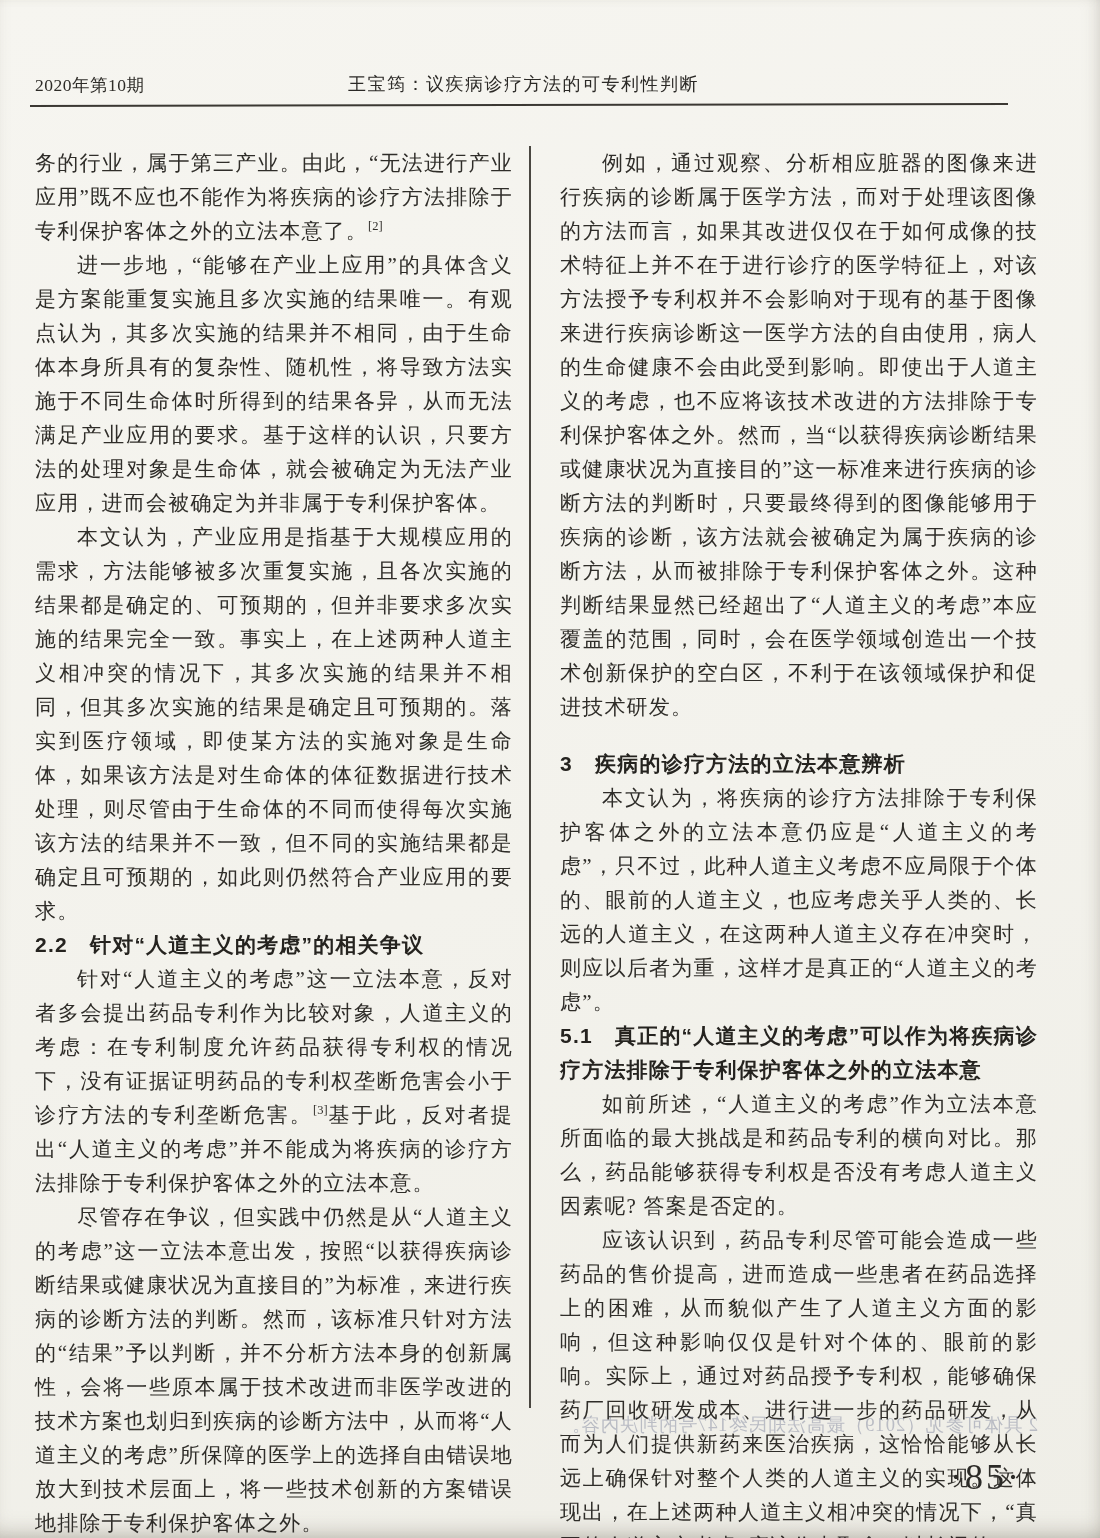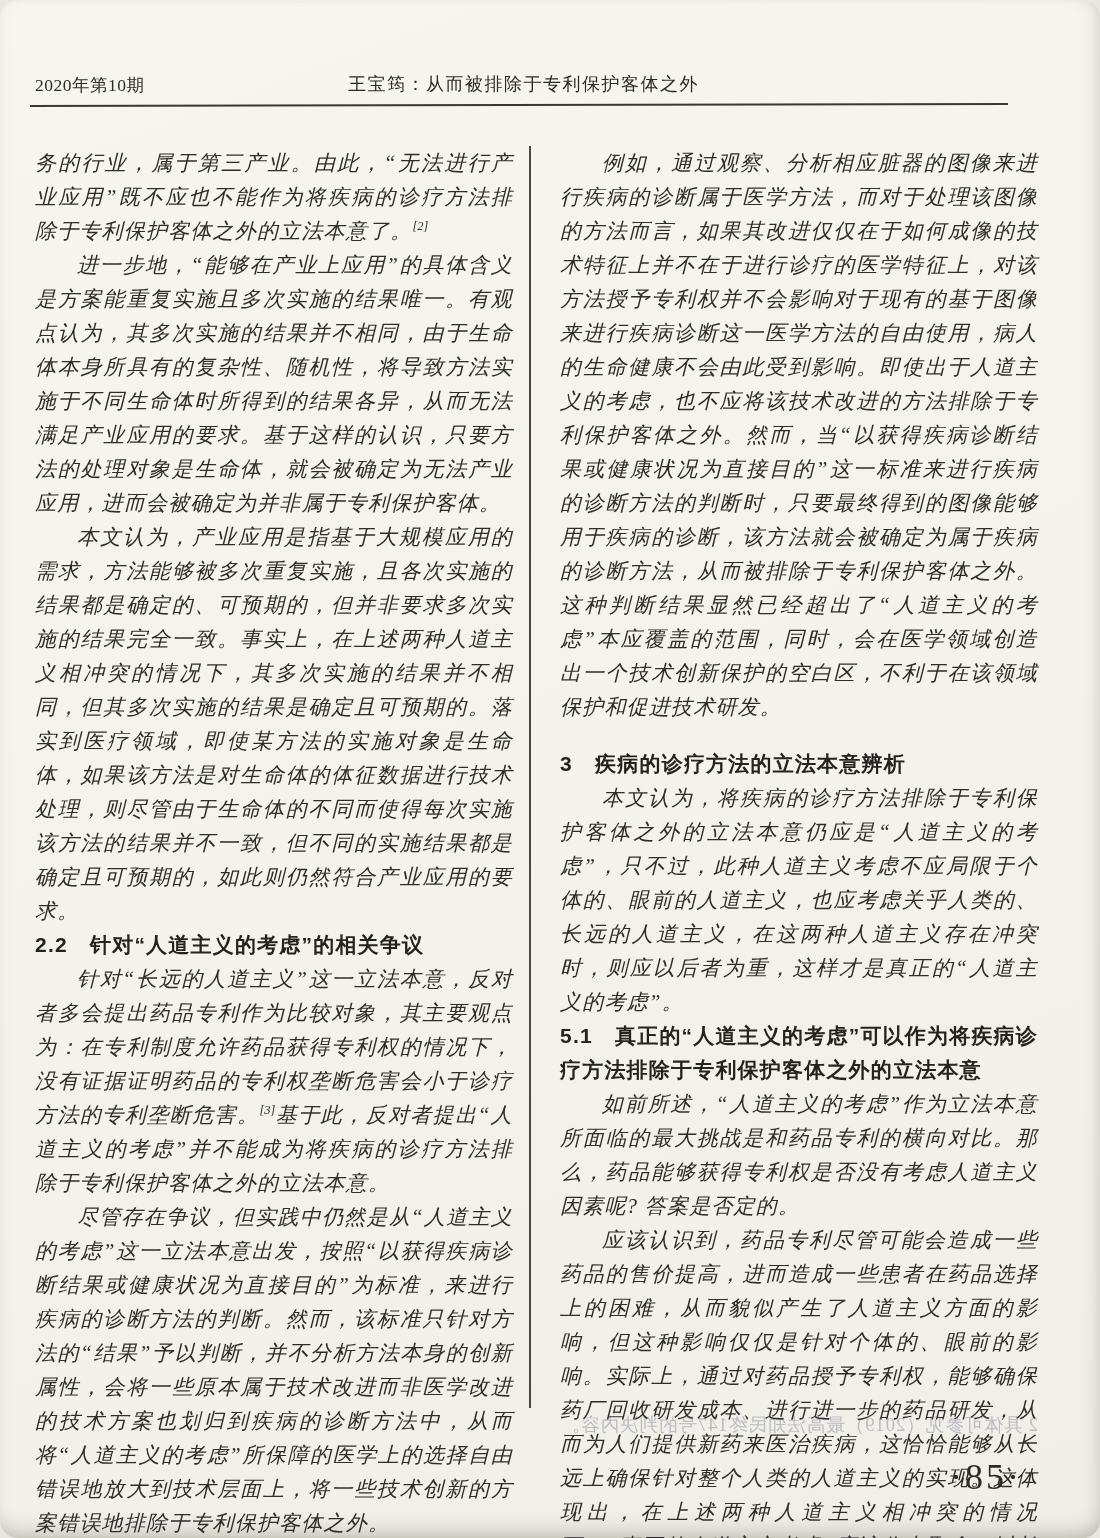--- a/index.html
+++ b/index.html
@@ -10,21 +10,20 @@
     font-family:"Liberation Serif","DejaVu Serif",serif;
   }
   .page {
     position:relative;
     width:1100px; height:1538px;
     background:linear-gradient(160deg,#f6f5f0 0%, #f3f2ec 55%, #efeee7 100%);
     overflow:hidden;
     box-shadow: inset 0 -16px 22px -14px rgba(110,105,92,0.45),
                 inset -12px 0 20px -14px rgba(110,105,92,0.28),
                 inset 0 6px 14px -12px rgba(110,105,92,0.18);
-    border-radius: 18px;
   }
   .header { position:absolute; top:72px; left:35px; width:977px; height:26px; }
   .issue {
     position:absolute; left:0; top:1px;
     font-size:17.5px; color:#2e2c28; letter-spacing:0.5px; white-space:nowrap;
   }
   .running-title {
     position:absolute; left:0; right:0; top:0; text-align:center;
     font-size:18px; color:#2b2926; letter-spacing:1.5px; white-space:nowrap;
   }
@@ -36,21 +35,21 @@
     position:absolute; top:146px; width:478px;
     font-size:21px; line-height:34px; letter-spacing:1.2px;
     text-align:justify; color:#2f2d29;
   }
   .col-left  { left:35px; }
   .col-right { left:560px; }
   .col-divider {
     position:absolute; left:529px; top:146px; width:2px; height:1262px;
     background:#4a4741;
   }
-  .body-p   { text-indent:2em;font-style:italic; }
+  .body-p   { text-indent:2em; }
   .noindent { text-indent:0; }
   .fnref {
     font-size:12.5px; letter-spacing:0; vertical-align:super; line-height:0;
     color:#2f2d29;
   }
   .h-sub, .h-main {
     font-family:"Liberation Sans","DejaVu Sans",sans-serif;
     font-size:21px; font-weight:700; color:#25231f;
     line-height:34px; letter-spacing:1.2px; text-align:justify;
   }
@@ -67,31 +66,31 @@
     white-space:nowrap; overflow:hidden;
   }
 </style>
 </head>
 <body>
 
 <div class="page">
 
   <div class="header">
     <span class="issue">2020年第10期</span>
-    <span class="running-title">王宝筠：从而被排除于专利保护客体之外</span>
+    <span class="running-title">王宝筠：议疾病诊疗方法的可专利性判断</span>
   </div>
 
   <div class="header-rule"></div>
 
   <div class="col col-left">
     <p class="body-p noindent"><span>务的行业，属于第三产业。由此，“无法进行产业应用”既不应也不能作为将疾病的诊疗方法排除于专利保护客体之外的立法本意了。</span><sup class="fnref">[2]</sup></p>
     <p class="body-p"><span>进一步地，“能够在产业上应用”的具体含义是方案能重复实施且多次实施的结果唯一。有观点认为，其多次实施的结果并不相同，由于生命体本身所具有的复杂性、随机性，将导致方法实施于不同生命体时所得到的结果各异，从而无法满足产业应用的要求。基于这样的认识，只要方法的处理对象是生命体，就会被确定为无法产业应用，进而会被确定为并非属于专利保护客体。</span></p>
     <p class="body-p"><span>本文认为，产业应用是指基于大规模应用的需求，方法能够被多次重复实施，且各次实施的结果都是确定的、可预期的，但并非要求多次实施的结果完全一致。事实上，在上述两种人道主义相冲突的情况下，其多次实施的结果并不相同，但其多次实施的结果是确定且可预期的。落实到医疗领域，即使某方法的实施对象是生命体，如果该方法是对生命体的体征数据进行技术处理，则尽管由于生命体的不同而使得每次实施该方法的结果并不一致，但不同的实施结果都是确定且可预期的，如此则仍然符合产业应用的要求。</span></p>
     <h3 class="h-sub">2.2　针对“人道主义的考虑”的相关争议</h3>
-    <p class="body-p"><span>针对“长远的人道主义”这一立法本意，反对者多会提出药品专利作为比较对象，其主要观点为：在专利制度允许药品获得专利权的情况下，没有证据证明药品的专利权垄断危害会小于诊疗方法的专利垄断危害。</span><sup class="fnref">[3]</sup><span>基于此，反对者提出“人道主义的考虑”并不能成为将疾病的诊疗方法排除于专利保护客体之外的立法本意。</span></p>
+    <p class="body-p"><span>针对“人道主义的考虑”这一立法本意，反对者多会提出药品专利作为比较对象，人道主义的考虑：在专利制度允许药品获得专利权的情况下，没有证据证明药品的专利权垄断危害会小于诊疗方法的专利垄断危害。</span><sup class="fnref">[3]</sup><span>基于此，反对者提出“人道主义的考虑”并不能成为将疾病的诊疗方法排除于专利保护客体之外的立法本意。</span></p>
     <p class="body-p"><span>尽管存在争议，但实践中仍然是从“人道主义的考虑”这一立法本意出发，按照“以获得疾病诊断结果或健康状况为直接目的”为标准，来进行疾病的诊断方法的判断。然而，该标准只针对方法的“结果”予以判断，并不分析方法本身的创新属性，会将一些原本属于技术改进而非医学改进的技术方案也划归到疾病的诊断方法中，从而将“人道主义的考虑”所保障的医学上的选择自由错误地放大到技术层面上，将一些技术创新的方案错误地排除于专利保护客体之外。</span></p>
   </div>
 
   <div class="col-divider"></div>
 
   <div class="col col-right">
     <p class="body-p"><span>例如，通过观察、分析相应脏器的图像来进行疾病的诊断属于医学方法，而对于处理该图像的方法而言，如果其改进仅仅在于如何成像的技术特征上并不在于进行诊疗的医学特征上，对该方法授予专利权并不会影响对于现有的基于图像来进行疾病诊断这一医学方法的自由使用，病人的生命健康不会由此受到影响。即使出于人道主义的考虑，也不应将该技术改进的方法排除于专利保护客体之外。然而，当“以获得疾病诊断结果或健康状况为直接目的”这一标准来进行疾病的诊断方法的判断时，只要最终得到的图像能够用于疾病的诊断，该方法就会被确定为属于疾病的诊断方法，从而被排除于专利保护客体之外。这种判断结果显然已经超出了“人道主义的考虑”本应覆盖的范围，同时，会在医学领域创造出一个技术创新保护的空白区，不利于在该领域保护和促进技术研发。</span></p>
     <h3 class="h-main spaced">3　疾病的诊疗方法的立法本意辨析</h3>
     <p class="body-p"><span>本文认为，将疾病的诊疗方法排除于专利保护客体之外的立法本意仍应是“人道主义的考虑”，只不过，此种人道主义考虑不应局限于个体的、眼前的人道主义，也应考虑关乎人类的、长远的人道主义，在这两种人道主义存在冲突时，则应以后者为重，这样才是真正的“人道主义的考虑”。</span></p>
     <h3 class="h-sub">5.1　真正的“人道主义的考虑”可以作为将疾病诊疗方法排除于专利保护客体之外的立法本意</h3>

